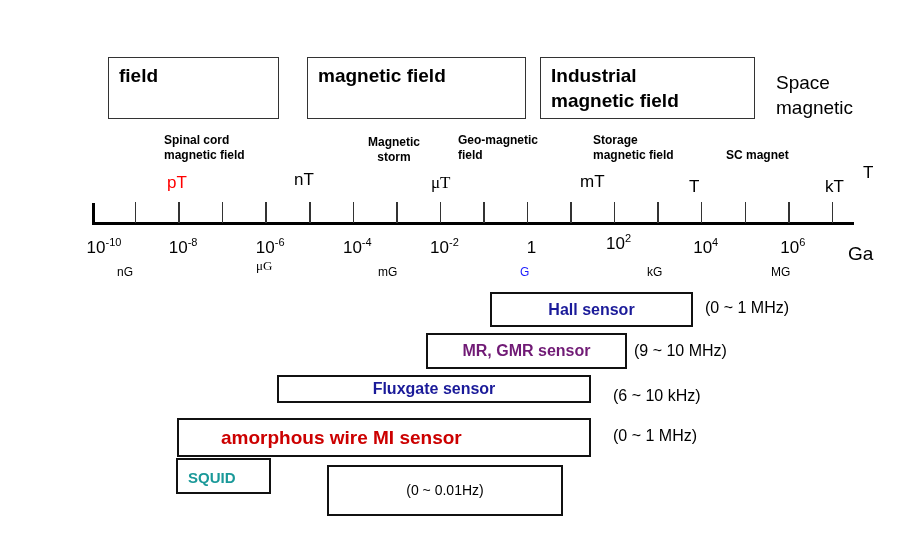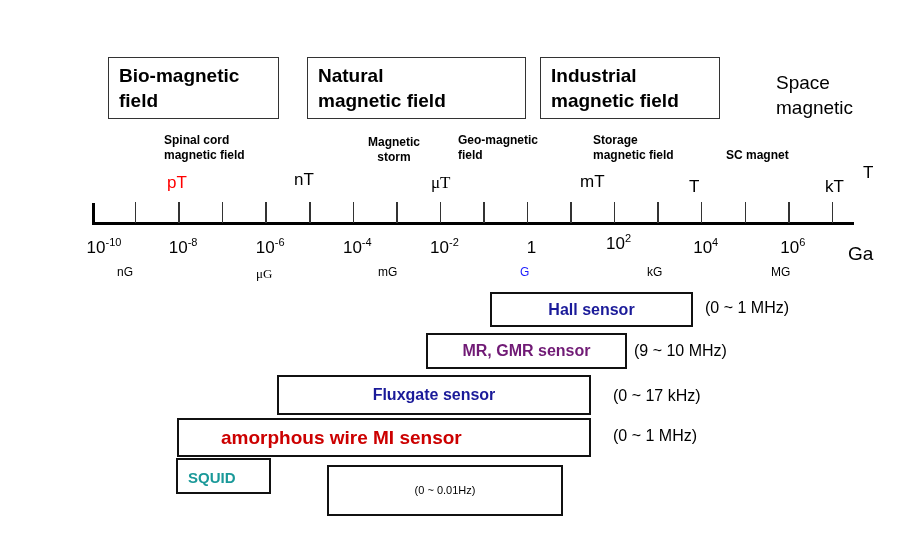--- a/index.html
+++ b/index.html
@@ -20,28 +20,26 @@
   .gunit { position:absolute; font-size:12px; line-height:14px;text-align:right; }
   .gunit.serif { font-family:"Liberation Serif", serif; font-size:13px; }
   .sbox { position:absolute; border:2px solid #111; background:#fff; box-sizing:border-box;
           display:flex; align-items:center; justify-content:center; font-weight:bold; }
   .band { position:absolute; font-size:16px; line-height:20px; }
 </style>
 </head>
 <body>
 
 <div class="catbox" style="left:108px;top:57px;width:171px;height:62px;">
-  <div>Bio-magnetic</div>
   <div>field</div>
 </div>
 <div class="catbox" style="left:307px;top:57px;width:219px;height:62px;">
-  <div>Natural</div>
   <div>magnetic field</div>
 </div>
-<div class="catbox" style="left:540px;top:57px;width:180px;height:62px;">
+<div class="catbox" style="left:540px;top:57px;width:215px;height:62px;">
   <div>Industrial</div>
   <div>magnetic field</div>
 </div>
 <div class="abs space" style="left:776px;top:70px;">
   <div>Space</div>
   <div>magnetic</div>
 </div>
 
 <div class="lbl" style="left:164px;top:133px;">
   <div>Spinal cord</div>
@@ -100,45 +98,45 @@
     <div class="exp" style="left: 342.948px; top: 238px;"><span>10</span><sup>-4</sup></div>
     <div class="exp" style="left: 430.048px; top: 238px;"><span>10</span><sup>-2</sup></div>
     <div class="exp" style="left: 526.766px; top: 238px;"><span>1</span></div>
     <div class="exp" style="left: 606.077px; top: 234px;"><span>10</span><sup>2</sup></div>
     <div class="exp" style="left: 693.177px; top: 238px;"><span>10</span><sup>4</sup></div>
     <div class="exp" style="left: 780.277px; top: 238px;"><span>10</span><sup>6</sup></div>
   </div>
 <div class="abs" style="left:848px;top:243px;font-size:19px;width:26px;overflow:hidden;white-space:nowrap;">Ga</div>
 
 <div class="gunit" style="left:117px;top:265px;">nG</div>
-<div class="gunit serif" style="left:256px;top:267px;">μG</div>
+<div class="gunit serif" style="left:256px;top:259px;">μG</div>
 <div class="gunit" style="left:378px;top:265px;">mG</div>
 <div class="gunit" style="left:520px;top:265px;color:#1a1aff;">G</div>
 <div class="gunit" style="left:647px;top:265px;">kG</div>
 <div class="gunit" style="left:771px;top:265px;">MG</div>
 
 <div class="sbox" style="left:490px;top:292px;width:203px;height:35px;font-size:16px;color:#1a1a99;">
   <span>Hall sensor</span>
 </div>
 <div class="band" style="left:705px;top:298px;">(0 ~ 1 MHz)</div>
 
 <div class="sbox" style="left:426px;top:333px;width:201px;height:36px;font-size:16px;color:#701a75;">
   <span>MR, GMR sensor</span>
 </div>
 <div class="band" style="left:634px;top:341px;">(9 ~ 10 MHz)</div>
 
-<div class="sbox" style="left:277px;top:375px;width:314px;height:40px;font-size:16px;color:#1a1a99;">
+<div class="sbox" style="left:277px;top:375px;width:314px;height:28px;font-size:16px;color:#1a1a99;">
   <span>Fluxgate sensor</span>
 </div>
-<div class="band" style="left:613px;top:386px;">(0 ~ 17 kHz)</div>
+<div class="band" style="left:613px;top:386px;">(6 ~ 10 kHz)</div>
 
 <div class="sbox" style="left:177px;top:418px;width:414px;height:39px;font-size:19px;color:#cc0000;justify-content:flex-start;padding-left:42px;">
   <span>amorphous wire MI sensor</span>
 </div>
 <div class="band" style="left:613px;top:426px;">(0 ~ 1 MHz)</div>
 
 <div class="sbox" style="left:176px;top:458px;width:95px;height:36px;font-size:15px;color:#1a9999;justify-content:flex-start;padding-left:10px;align-items:flex-start;padding-top:9px;">
   <span>SQUID</span>
 </div>
 
 <div class="sbox" style="left:327px;top:465px;width:236px;height:51px;flex-direction:column;font-weight:normal;">
-  <span style="font-size:11px;color:#000;line-height:15px;">(0 ~ 0.01Hz)</span>
+  <span style="font-size:14px;color:#000;line-height:15px;">(0 ~ 0.01Hz)</span>
 </div>
 
 </body></html>

